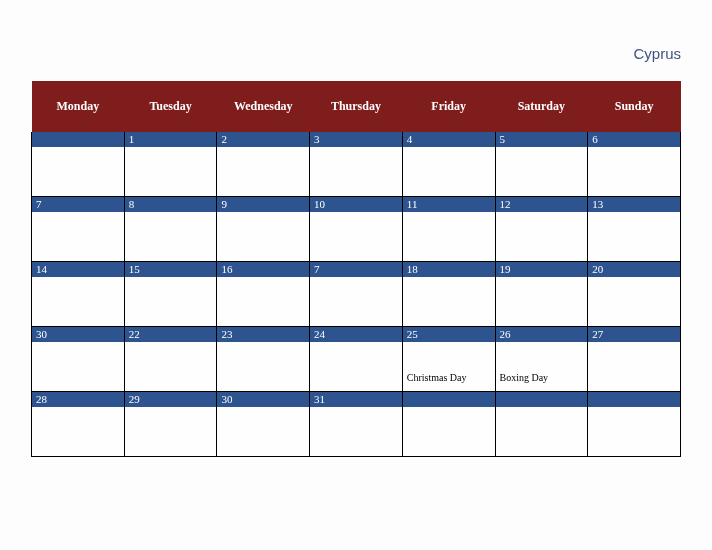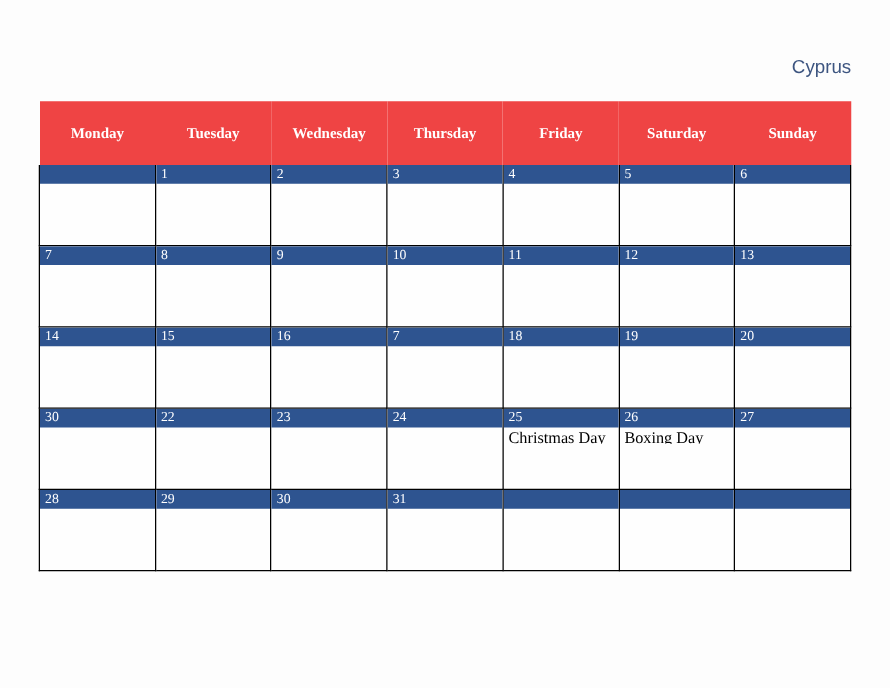--- a/index.html
+++ b/index.html
@@ -96,21 +96,21 @@
   
   #calendar {
     position: absolute;
     left: 31px;
     top: 81px;
     width: 650px;
     border-collapse: collapse;
     table-layout: fixed;
   }
   #calendar th {
-    background: #ef4444;
+    background: #7f1d1d;
     color: #ffffff;
     font-family: "Liberation Serif", serif;
     font-size: 12px;
     font-weight: bold;
     height: 19px;
     padding: 16px;
     text-align: center;
     vertical-align: middle;
     border: none;
   }
@@ -141,25 +141,26 @@
     padding-left: 4px;
     box-sizing: border-box;
     white-space: nowrap;
     overflow: hidden;
   }
   .event-area {
     padding: 3px 3px 0 4px;
   }
   .event-text {
     font-family: "Liberation Serif", serif;
-    font-size: 13px;
+    font-size: 10px;
     line-height: 10px;
     color: #000000;
     white-space: nowrap;
     overflow: hidden;
+    margin-top: 28px;
   }
 </style>
 </head>
 <body>
 
 <div id="header-bar">
 
 
 
   <div id="country-label">Cyprus</div>

